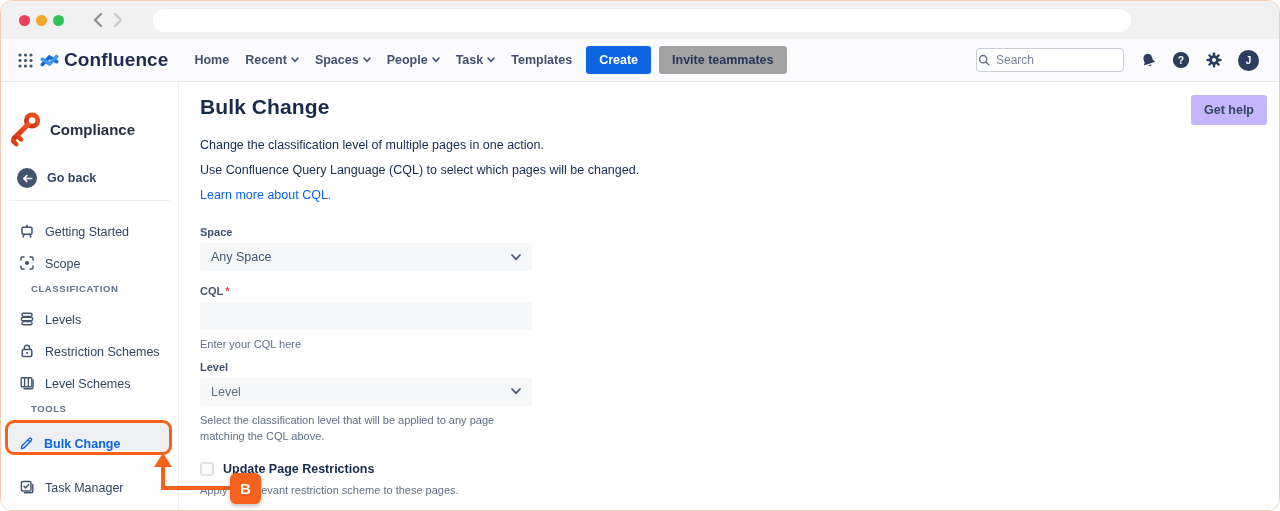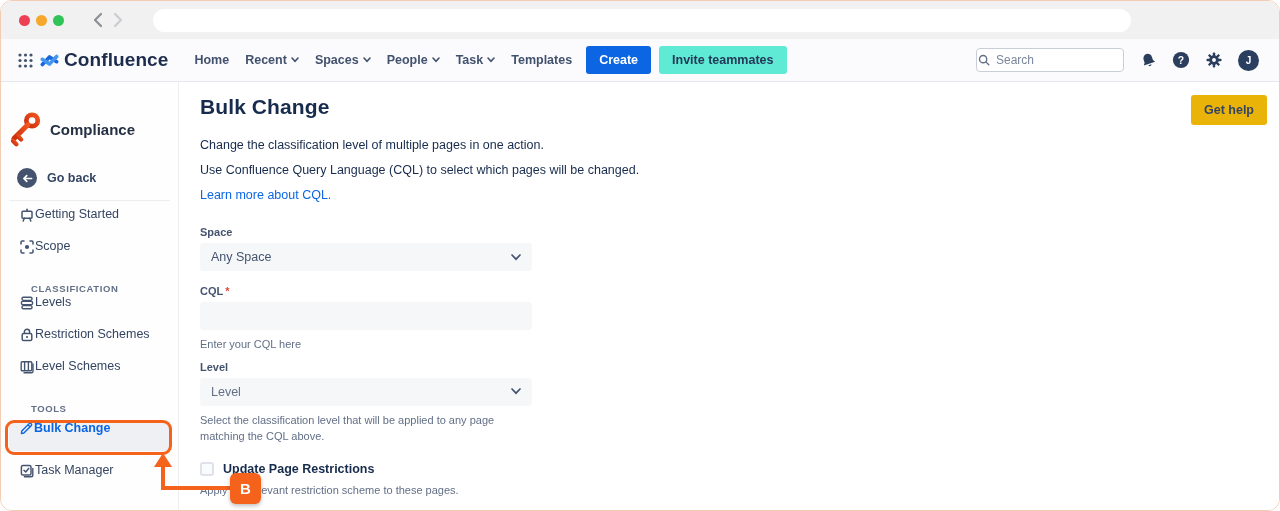--- a/index.html
+++ b/index.html
@@ -37,21 +37,21 @@
   .logo-word { font-size:19px; font-weight:700; color:#1d2b4c; letter-spacing:.1px; }
   .nav-item {
     display:flex; align-items:center; gap:4px; padding:6px 8px;
     font-size:12.5px; font-weight:600; color:#42526e; cursor:pointer; border-radius:3px;
   }
   .btn-create {
     background:#0c66e4; color:#fff; font-size:12.5px; font-weight:600;
     padding:7px 13px; border-radius:3px; border:none; margin-left:6px; cursor:pointer;
   }
   .btn-invite {
-    background:#5eead4; color:#253858; font-size:12.5px; font-weight:600;
+    background:#a3a3a3; color:#253858; font-size:12.5px; font-weight:600;
     padding:7px 13px; border-radius:3px; border:none; margin-left:8px; cursor:pointer;
   }
   .nav-spacer { flex:1; }
   .searchbox {
     width:148px; height:24px; background:#fff; border:1px solid #c9cfd8; border-radius:4px;
     display:flex; align-items:center; gap:6px; padding:0 1px; margin-right:16px;
   }
   .searchbox span { font-size:12px; color:#7a8699; }
   .nav-icons { display:flex; align-items:center; gap:15px; margin-right:8px; }
   .avatar {
@@ -63,21 +63,21 @@
   .sidebar {
     position:absolute; top:81px; left:0; bottom:0; width:178px;
     background:#fefefe; border-right:1px solid #eceef1; padding-top:26px;
   }
   .side-logo { display:flex; align-items:center; gap:7px; padding-left:4px; height:42px;text-align:center; }
   .side-logo-text { font-size:15px; font-weight:600; color:#253143; }
   .goback { display:flex; align-items:center; gap:10px; padding-left:16px; margin-top:16px; height:24px; cursor:pointer; }
   .goback-circle { width:20px; height:20px; border-radius:50%; background:#44546f; display:flex; align-items:center; justify-content:center; }
   .goback-label { font-size:12.5px; font-weight:600; color:#344563; }
   .side-divider { height:1px; background:#eceef1; margin:10px 8px 6px 8px; }
-  .side-item { display:flex; align-items:flex-start; height:32px; padding-left:18px; cursor:pointer; }
+  .side-item { display:flex; align-items:flex-end; gap:10px; height:32px; padding-left:18px; cursor:pointer; }
   .side-item span { font-size:12.5px; font-weight:500; color:#344563; }
   .side-heading { font-size:9.5px; font-weight:700; letter-spacing:.6px; color:#626f86; padding-left:30px; margin-top:10px; height:14px; display:flex; align-items:center; }
   .side-item.selected-pill { margin:6px 8px 0 8px; padding-left:10px; height:30px; background:#eef0f3; border-radius:4px; }
   .side-item.selected-pill span { color:#0c66e4; font-weight:600; }
   .side-item.task { margin-top:12px; }
 
   
   .anno-ring {
     position:absolute; left:4px; top:419px; width:167px; height:35px;
     border:3px solid #f4621b; border-radius:9px; pointer-events:none;
@@ -95,21 +95,21 @@
   }
 
   
   .main {
     position:absolute; top:81px; left:179px; right:0; bottom:0;
     background:#ffffff; padding:13px 12px 0 20px;
   }
   .main-header { display:flex; justify-content:space-between; align-items:flex-start; }
   .page-title { font-size:21px; font-weight:600; color:#172b4d; letter-spacing:.1px; }
   .btn-gethelp {
-    background:#eab308; border:none; color:#344563; font-size:12.5px; font-weight:600;
+    background:#c4b5fd; border:none; color:#344563; font-size:12.5px; font-weight:600;
     padding:8px 13px; border-radius:3px; cursor:pointer;
   }
   .intro { font-size:12.5px; color:#172b4d; margin-top:13px; }
   .intro + .intro { margin-top:11px; }
   .learn-link { display:inline-block; font-size:12.5px; color:#0c66e4; margin-top:11px; text-decoration:none; cursor:pointer; }
 
   .form { width:332px; margin-top:23px; }
   .field-label { font-size:11px; font-weight:700; color:#44546f; margin-bottom:5px; }
   .field-label .req { color:#e2483d; margin-left:2px; }
   .select, .text-input {

